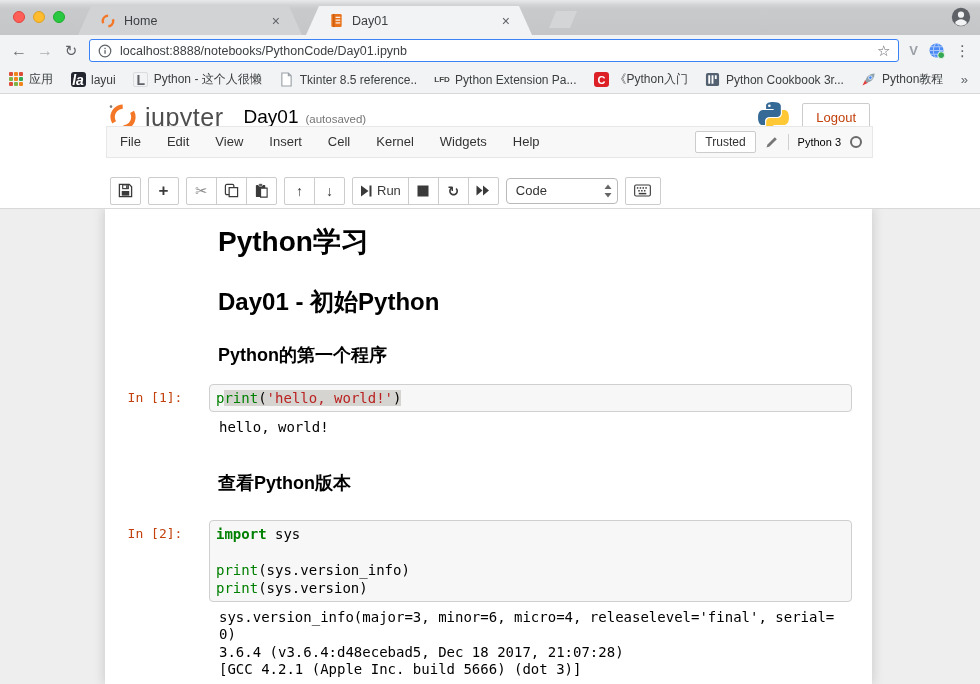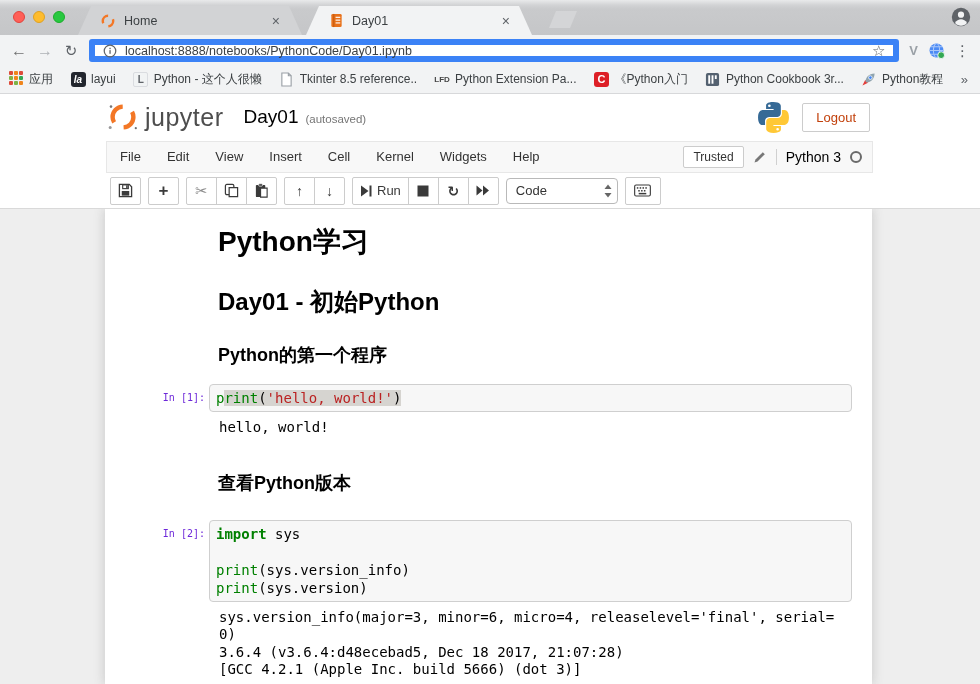--- a/index.html
+++ b/index.html
@@ -23,64 +23,64 @@
     clip-path:polygon(7px 0, 100% 0, calc(100% - 7px) 100%, 0 100%); }
   .avatar { position:absolute; right:8px; top:6px; }
 
   
   .navbar { position:absolute; left:0; top:35px; width:980px; height:31px; background:#F2F3F4;
     display:flex; align-items:center; }
   .navbtn { font-size:16px; width:26px; text-align:center; }
   .back { color:#707070; margin-left:6px; }
   .fwd { color:#AEB1B5; }
   .reload { color:#5F6368; font-size:15px; }
-  .urlbox { height:23px; background:#fff; border:6px solid #3b82f6; border-radius:3px; flex:1;
+  .urlbox { height:23px; background:#fff; border:1px solid #3b82f6; border-radius:3px; flex:1;
     margin-left:5px; display:flex; align-items:center; padding:0 8px; }
   .url-info { color:#5F6368; margin-right:8px; display:flex; }
   .url-text { font-size:12.5px; color:#3C4043; flex:1; white-space:nowrap; overflow:hidden; }
   .url-star { color:#5F6368; font-size:15px; }
   .nav-right { display:flex; align-items:center; gap:10px; padding:0 10px; }
   .ext-v { font-weight:bold; font-size:13px; color:#9AA0A6; }
   .menu3 { font-size:15px; color:#5F6368; letter-spacing:0; }
 
   
   .bookmarks { position:absolute; left:0; top:66px; width:980px; height:28px; background:#F2F3F4;
     border-bottom:1px solid #D7D8DA; display:flex; align-items:center; padding:0 8px; gap:17px; }
-  .bm { display:flex; gap:5px; white-space:nowrap; }
+  .bm { display:flex; align-items:center; gap:5px; white-space:nowrap; }
   .bm-label { font-size:12px; color:#3C4043; }
   .bm-ovf { margin-left:auto; color:#5F6368; font-size:13px; padding-right:4px; }
   .fav { width:16px; height:16px; display:inline-flex; align-items:center; justify-content:center; flex:none; }
   .grid9 { display:grid; grid-template-columns:repeat(3,4px); grid-template-rows:repeat(3,4px); gap:1px; }
   .grid9 span { width:4px; height:4px; border-radius:1px; }
   .ic-sq { width:15px; height:15px; border-radius:3px; display:flex; align-items:center; justify-content:center;
-    font-size:10px; font-weight:bold; color:#fff; }
+    font-size:14px; font-weight:bold; color:#fff; }
   .ic-letter { background:#F1F3F4; border:1px solid #DADCE0; color:#5F6368; border-radius:2px; }
   .ic-lfd { font-size:8px; font-weight:bold; color:#444; letter-spacing:0; }
 
   
   .jp-header { position:absolute; left:0; top:94px; width:980px; height:46px; background:#fff;
     display:flex; align-items:center; }
   .jp-logo { display:flex; align-items:center; margin-left:107px;justify-content:space-between; }
   .jp-logo-word { font-size:25px; color:#4E4E4E; margin-left:6px; letter-spacing:0.5px; }
   .nb-title { font-size:19px; color:#000; margin-left:20px; }
   .nb-checkpoint { font-size:11.5px; color:#767676; margin-left:7px; padding-top:4px; }
   .hdr-right { margin-left:auto; display:flex; align-items:center; margin-right:110px; gap:12px; }
   .logout-btn { font-size:13px; color:#c2410c; background:#fff; border:1px solid #CCC; border-radius:2px;
     padding:6px 13px; }
 
   
-  .jp-menubar { position:absolute; left:106px; top:141px; width:767px; height:32px; background:#F8F8F8;
+  .jp-menubar { position:absolute; left:106px; top:126px; width:767px; height:32px; background:#F8F8F8;
     border:1px solid #E7E7E7; display:flex; align-items:center; }
   .menu-item { font-size:13px; color:#333; padding:0 13px; line-height:30px; }
   .mb-right { margin-left:auto; display:flex; align-items:center; gap:9px; padding-right:10px; }
   .trusted-btn { font-size:12px; color:#333; background:#fff; border:1px solid #CCC; border-radius:2px;
     padding:3px 9px; }
   .pencil { color:#777; font-size:13px; }
   .mb-div { width:1px; height:16px; background:#D0D0D0; }
-  .kernel-name { font-size:14px; color:#000; }
+  .kernel-name { font-size:11px; color:#000; }
   .kernel-ind { width:12px; height:12px; border:2px solid #6A6A6A; border-radius:50%; }
 
   
   .jp-toolbar { position:absolute; left:0; top:173px; width:980px; height:36px; background:#fff;
     display:flex; align-items:center; padding-left:110px; gap:7px; border-bottom:1px solid #D9D9D9; }
   .btn { height:28px; min-width:31px; background:#fff; border:1px solid #CCC; border-radius:2px;
     display:flex; align-items:center; justify-content:center; color:#3a3a3a; font-size:14px; padding:0 7px; }
   .btn-group { display:flex; }
   .btn-group .btn { border-radius:0; margin-left:-1px; }
   .btn-group .btn:first-child { border-radius:2px 0 0 2px; margin-left:0; }
@@ -95,22 +95,22 @@
   
   .nb-area { position:absolute; left:0; top:209px; width:980px; height:475px; background:#EEE; overflow:hidden; }
   .nb-container { position:absolute; left:105px; top:0; width:767px; height:475px; background:#fff;
     box-shadow:0 0 10px 1px rgba(87,87,87,0.22); padding-top:14px; overflow:hidden; }
   .md { margin-left:113px; margin-right:20px; color:#000; }
   .md-h1 { font-size:28px; font-weight:bold; margin-top:0; }
   .md-h2 { font-size:24px; font-weight:bold; margin-top:25px; }
   .md-h3 { font-size:18px; font-weight:bold; margin-top:25px; }
   .h3-gap { margin-top:34px; }
   .cell-row { display:flex; align-items:flex-start; }
-  .prompt { width:104px; flex:none; text-align:right; padding-right:4px; font-family:"DejaVu Sans Mono",monospace;
-    font-size:10px; color:#6d28d9; line-height:18px; padding-top:5px; }
+  .prompt { width:104px; flex:none; text-align:center; padding-right:4px; font-family:"DejaVu Sans Mono",monospace;
+    font-size:13px; color:#c2410c; line-height:18px; padding-top:5px; }
   .input-box { flex:1; margin-right:20px; background:#F7F7F7; border:1px solid #CFCFCF; border-radius:4px;
     padding:4px 6px; font-family:"DejaVu Sans Mono",monospace; font-size:14px; line-height:18px; color:#000; }
   .cell1 { margin-top:17px; }
   .cell2 { margin-top:25px; }
   .output { margin-left:114px; margin-right:20px; margin-top:7px; font-family:"DejaVu Sans Mono",monospace;
     font-size:14px; line-height:17.5px; color:#000; white-space:pre; }
   .tk-keyword { color:#008000; font-weight:bold; }
   .tk-builtin { color:#008000; }
   .tk-string { color:#BA2121; }
   .tk-sel { background:#D6D4D0; }

